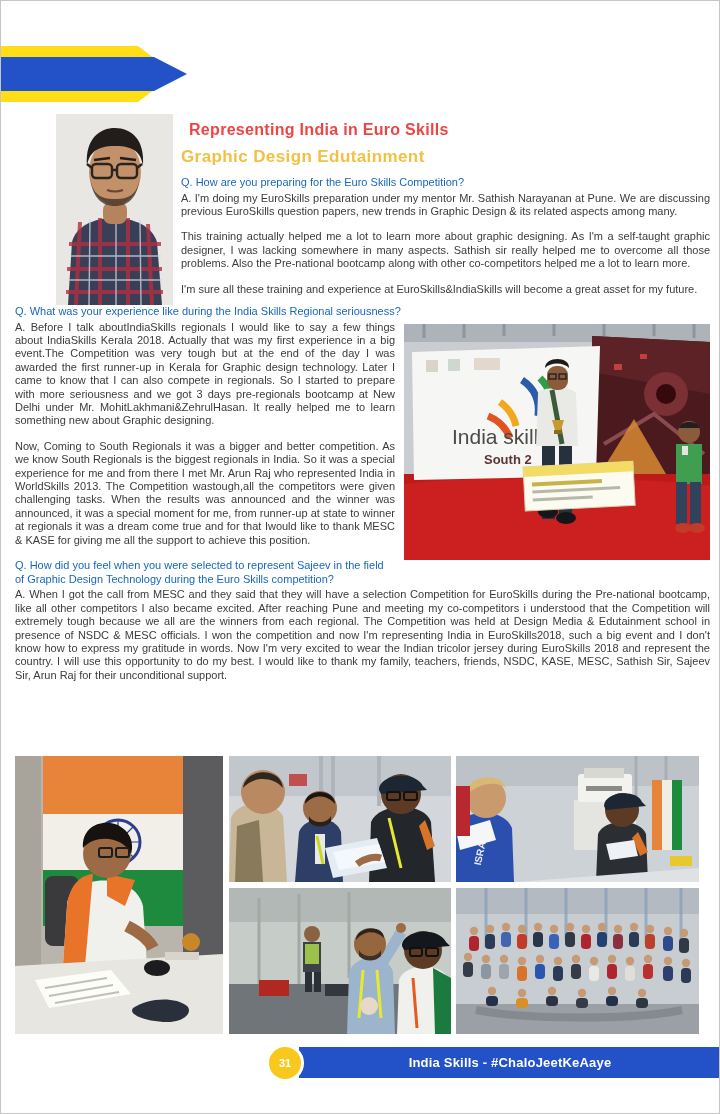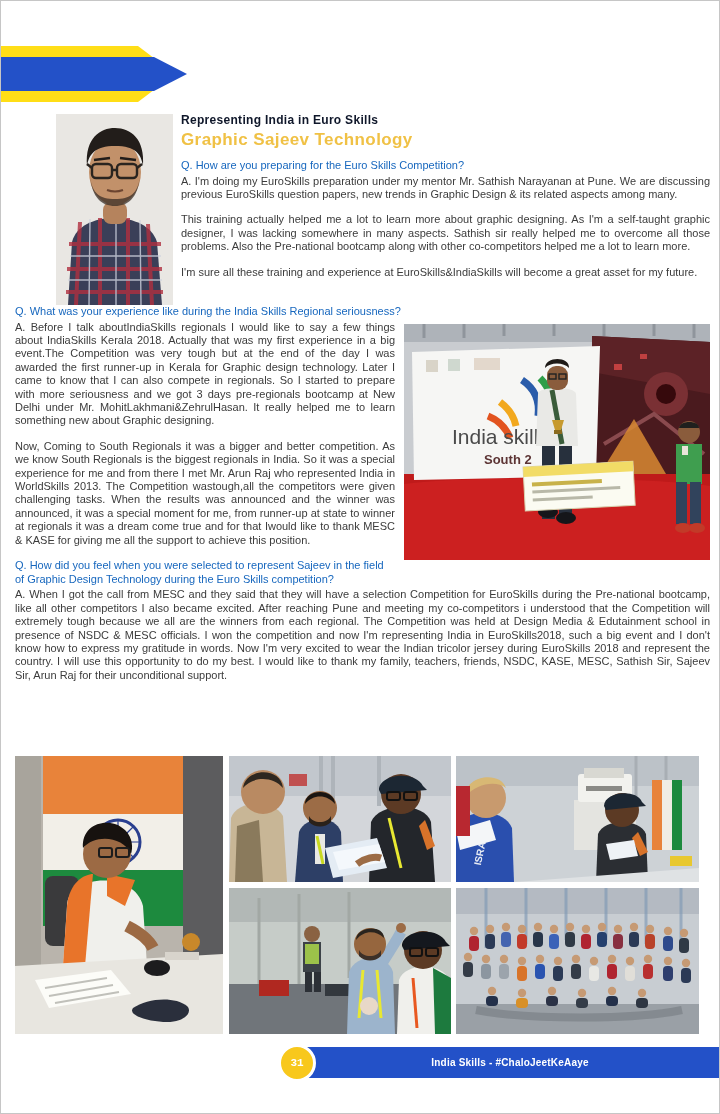--- a/index.html
+++ b/index.html
@@ -10,44 +10,44 @@
   }
   
   .ribbon{position:absolute;left:0;top:44px;width:210px;height:58px;}
   .ribbon-name{
     position:absolute;left:12px;top:57px;width:150px;height:26px;
     color:#fff;font-size:16.5px;font-weight:bold;line-height:26px;letter-spacing:.2px;
   }
   
   .portrait{position:absolute;left:55px;top:113px;width:117px;height:191px;}
   .col-right{position:absolute;left:180px;top:112px;width:529px;}
-  .title1{margin:0;font-size:12px;font-weight:bold;color:#0f172a;letter-spacing:.3px;}
+  .title1{margin:8px;font-size:16px;font-weight:bold;color:#ef4444;letter-spacing:.3px;}
   .title2{margin:3px 0 0 0;font-size:17px;font-weight:bold;color:#f0c145;letter-spacing:.4px;}
   .q{color:#1767be;font-weight:normal;font-size:11px;line-height:13.6px;margin:9px 0 2px 0;}
   .bodytxt{font-size:11px;line-height:13.4px;color:#3b3b3b;text-align:justify;margin:0 0 12px 0;}
   .sec2{position:absolute;left:14px;top:304px;width:695px;}
   .isphoto{float:right;width:306px;height:236px;margin:3px 0 8px 9px;}
   
   .grid{position:absolute;left:14px;top:755px;width:684px;height:278px;}
   .gp{position:absolute;}
   .gp1{left:0;top:0;width:208px;height:278px;}
   .gp2{left:214px;top:0;width:222px;height:126px;}
   .gp3{left:214px;top:132px;width:222px;height:146px;}
   .gp4{left:441px;top:0;width:243px;height:126px;}
   .gp5{left:441px;top:132px;width:243px;height:146px;}
   .gp svg,.portrait svg,.isphoto svg,.ribbon svg{display:block;width:100%;height:100%;}
   
   .footer-bar{
     position:absolute;left:298px;top:1046px;width:422px;height:31px;background:#2351c8;
-    color:#fff;font-size:10px;font-weight:bold;text-align:center;line-height:31px;letter-spacing:.2px;
+    color:#fff;font-size:13px;font-weight:bold;text-align:center;line-height:31px;letter-spacing:.2px;
   }
   .page-badge{
-    position:absolute;left:277px;top:1043px;width:32px;height:32px;border-radius:50%;
+    position:absolute;left:265px;top:1043px;width:32px;height:32px;border-radius:50%;
     background:#f8c81c;border:3px solid #fff;z-index:3;
-    color:#fff;font-size:11px;font-weight:bold;text-align:center;line-height:32px;font-family:Liberation Mono, monospace;
+    color:#fff;font-size:11px;font-weight:bold;text-align:center;line-height:32px;
   }
 </style>
 </head>
 <body>
 
 <div class="page">
 
   <div class="ribbon">
     <svg viewBox="0 0 210 58">
       <polygon points="0,1 137,1 174,29 137,57 0,57" fill="#ffde17"></polygon>
@@ -83,21 +83,21 @@
         <path d="M56,56 L61,56 M36,54 L31,50 M81,54 L86,50"></path>
       </g>
 
       <path d="M38,46 L54,44 M64,44 L80,46" stroke="#221d1a" stroke-width="2.6"></path>
       <path d="M51,76 Q59,79 67,76" stroke="#6b4430" stroke-width="2" fill="none"></path>
     </svg>
   </div>
 
   <div class="col-right">
     <h1 class="title1">Representing India in Euro Skills</h1>
-    <h2 class="title2">Graphic Sajeev Technology</h2>
+    <h2 class="title2">Graphic Design Edutainment</h2>
     <div class="q">Q. How are you preparing for the Euro Skills Competition?</div>
     <p class="bodytxt">A. I'm doing my EuroSkills preparation under my mentor Mr. Sathish Narayanan at Pune. We are discussing previous EuroSkills question papers, new trends in Graphic Design &amp; its related aspects among many.</p>
     <p class="bodytxt">This training actually helped me a lot to learn more about graphic designing. As I'm a self-taught graphic designer, I was lacking somewhere in many aspects. Sathish sir really helped me to overcome all those problems. Also the Pre-national bootcamp along with other co-competitors helped me a lot to learn more.</p>
     <p class="bodytxt">I'm sure all these training and experience at EuroSkills&amp;IndiaSkills will become a great asset for my future.</p>
   </div>
 
   <div class="sec2">
     <div class="q" style="margin-top:0">Q. What was your experience like during the India Skills Regional seriousness?</div>
 
     <div class="isphoto">

